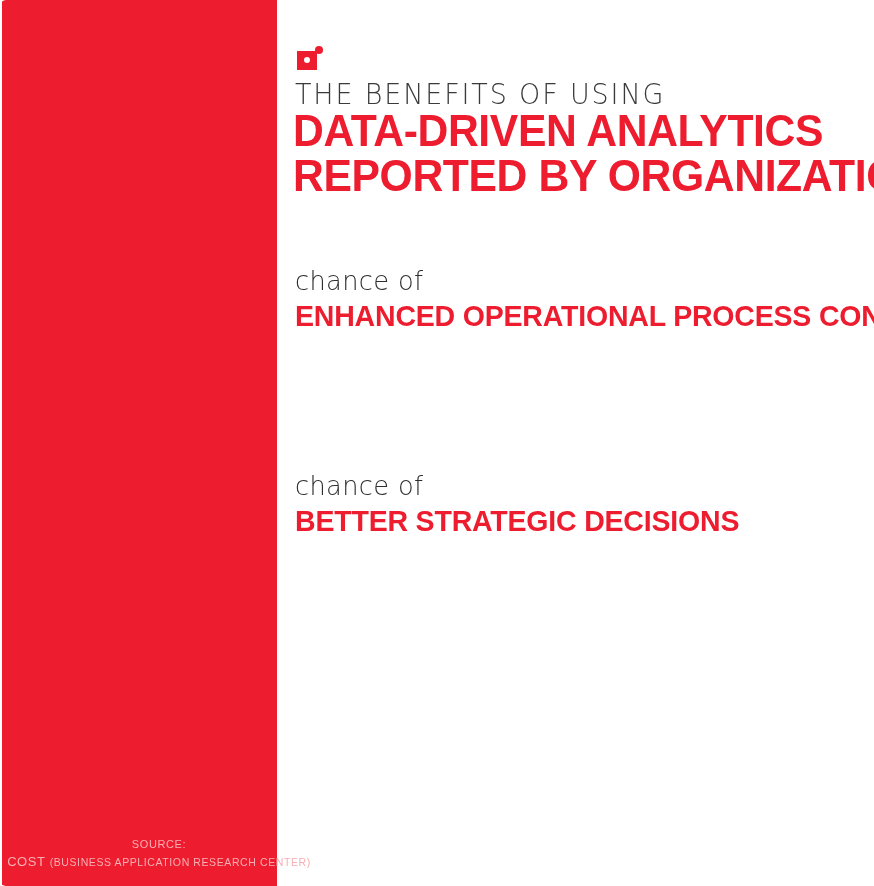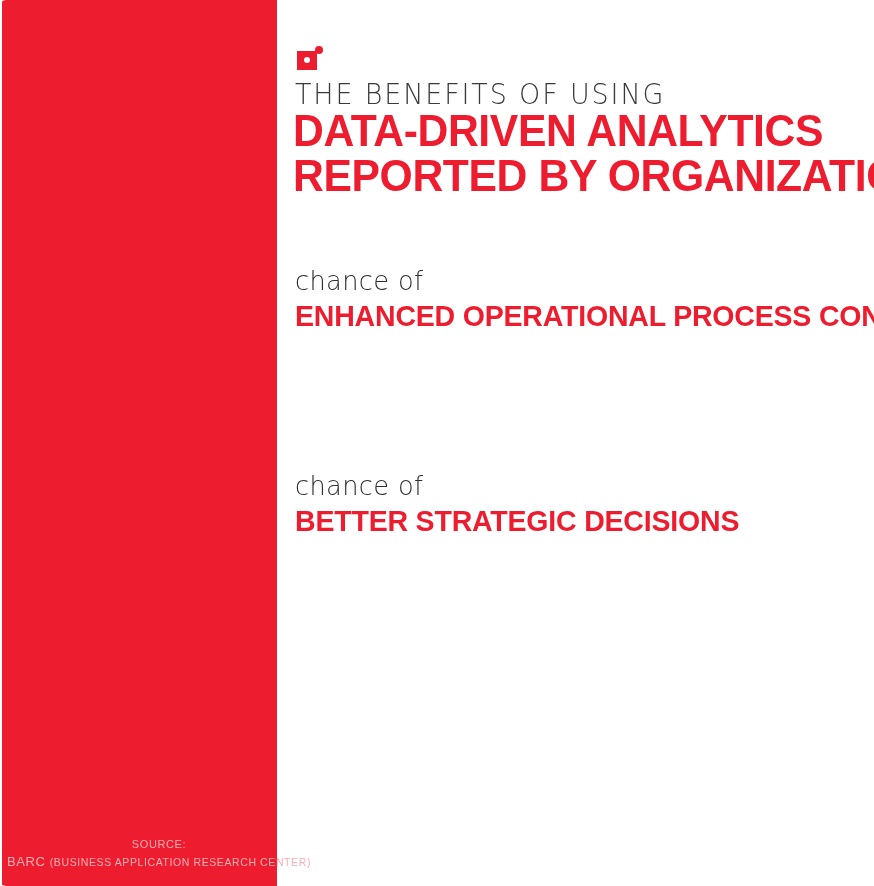--- a/index.html
+++ b/index.html
@@ -226,16 +226,16 @@
   </div>
 
   <div class="stat-text t2">
     <span class="stat-lead">chance of</span>
     <span class="stat-headline">BETTER STRATEGIC DECISIONS</span>
   </div>
 
 
   <div class="source-block">
     <span class="source-label">SOURCE:</span>
-    <span class="source-name"><span>BARC</span> <span class="org-full">(BUSINESS APPLICATION RESEARCH CENTER)</span></span>
+    <span class="source-name"><span>COST</span> <span class="org-full">(BUSINESS APPLICATION RESEARCH CENTER)</span></span>
   </div>
 
 </div>
 
 </body></html>

